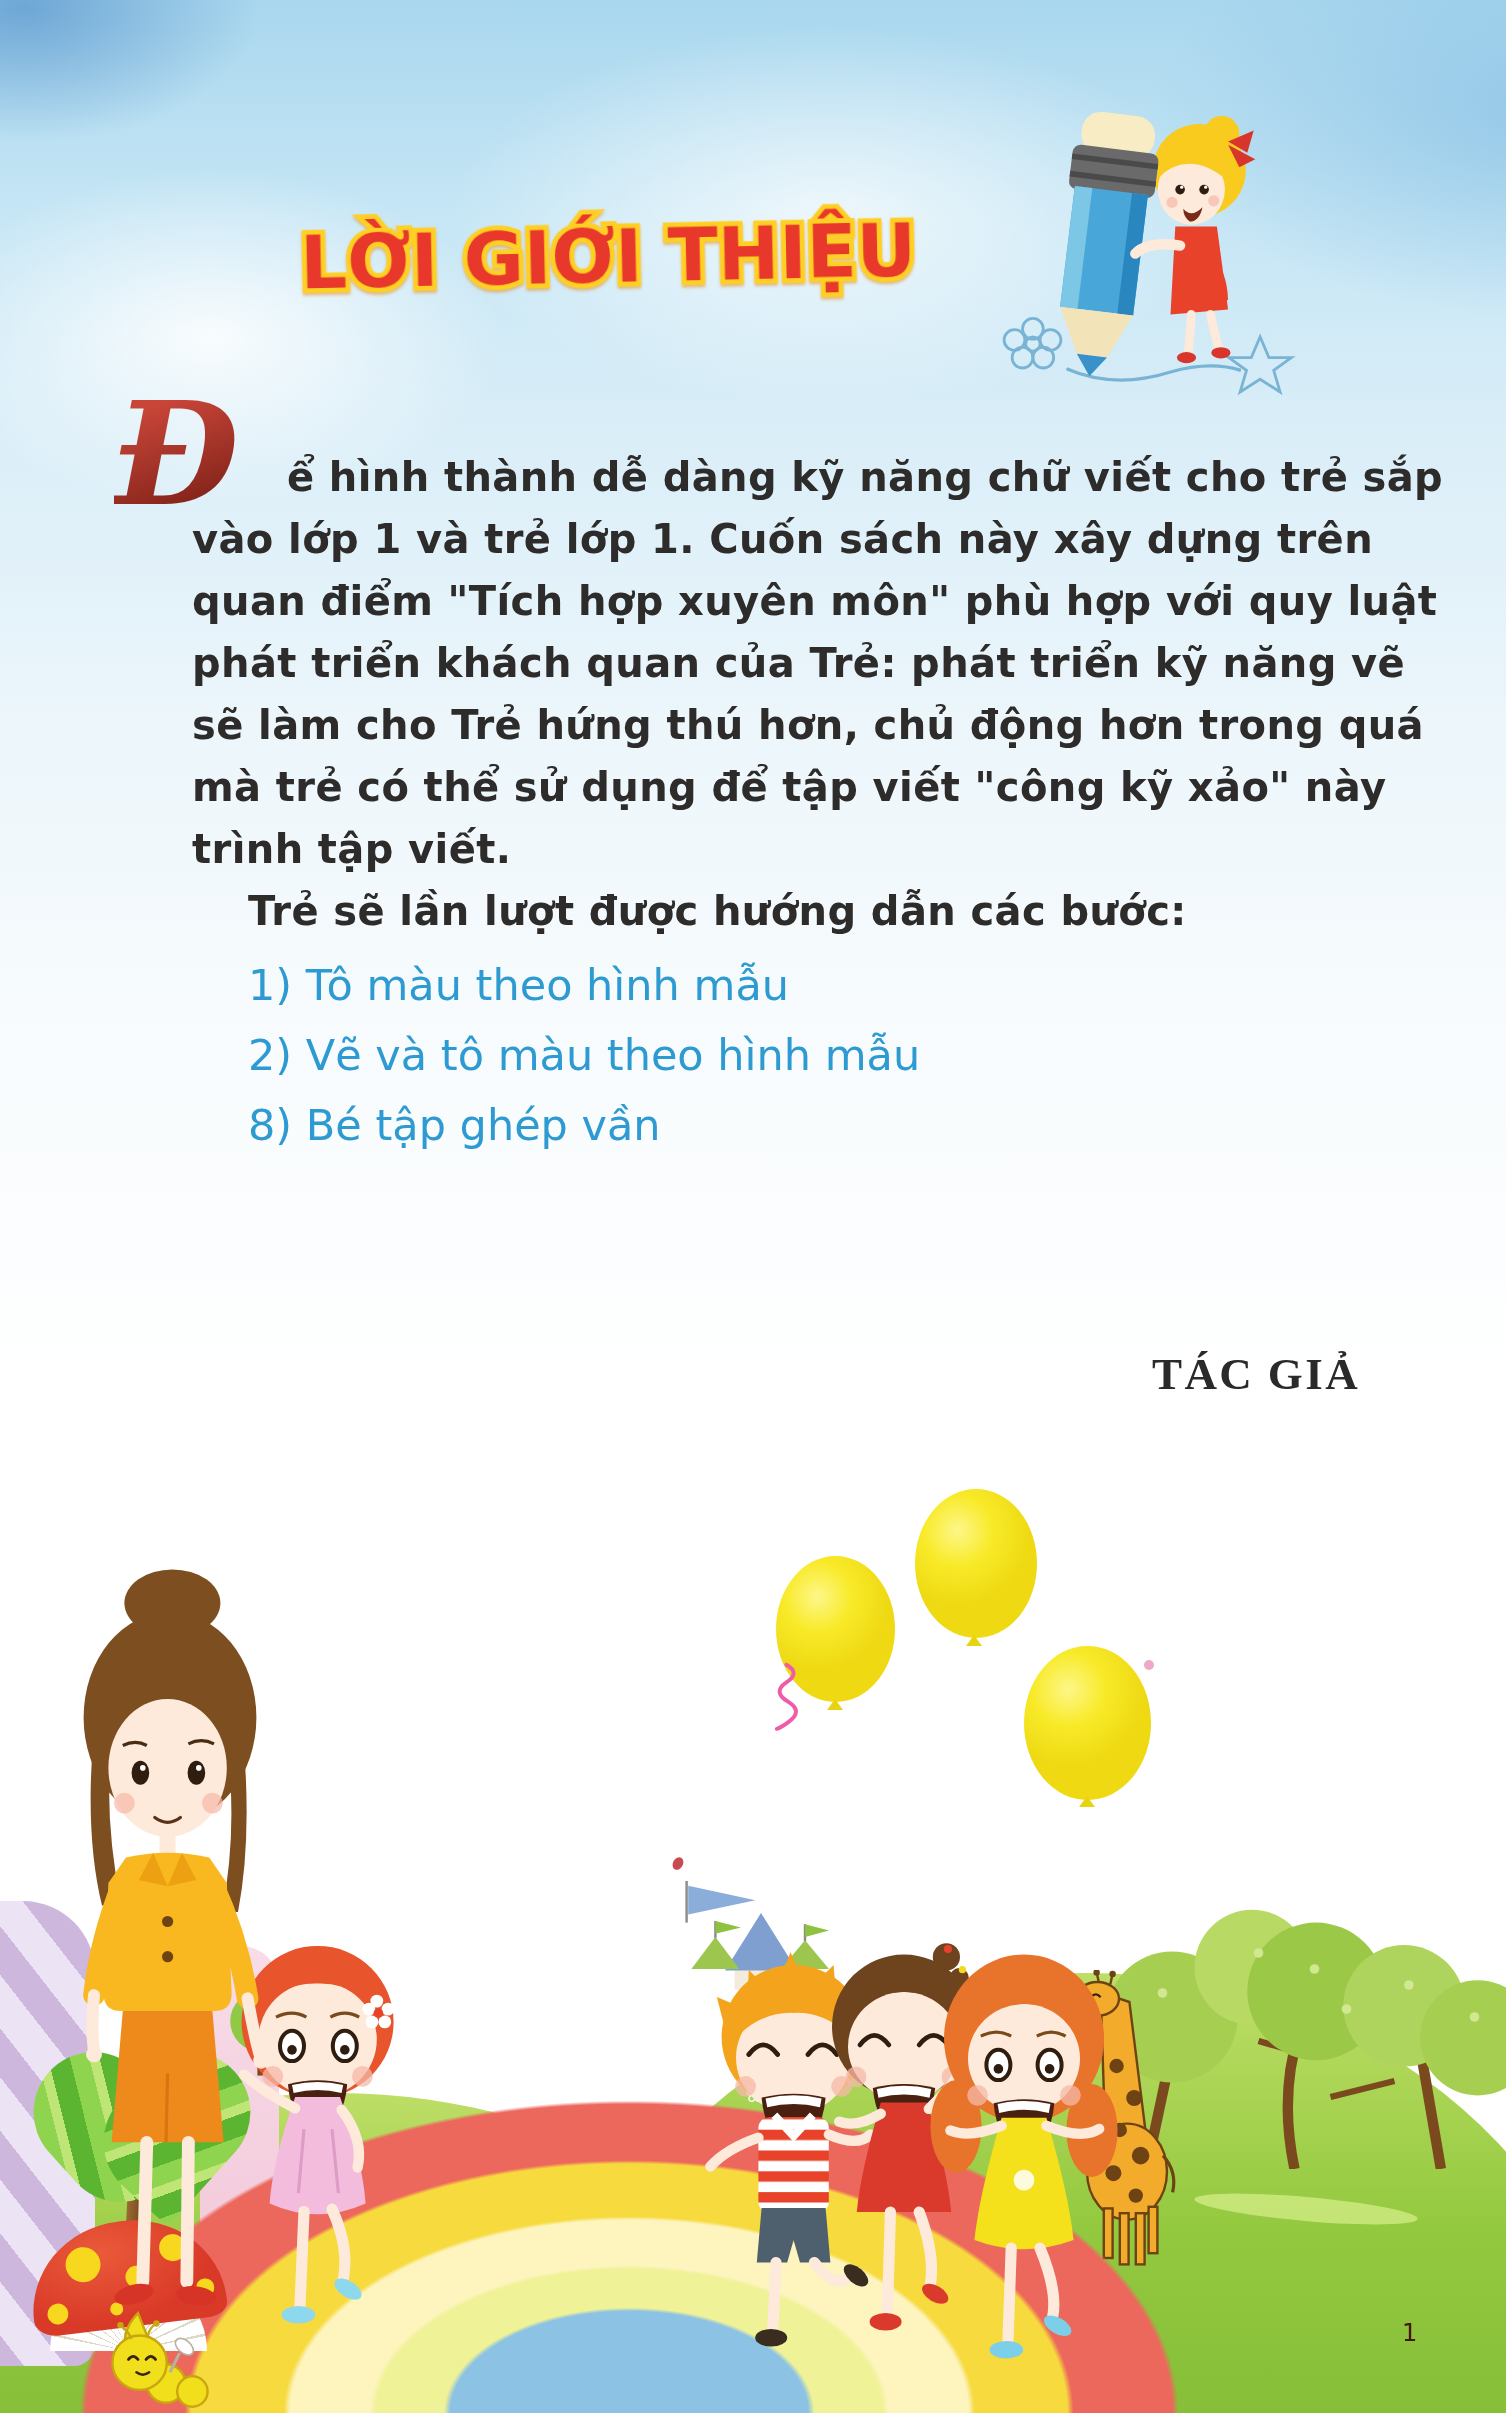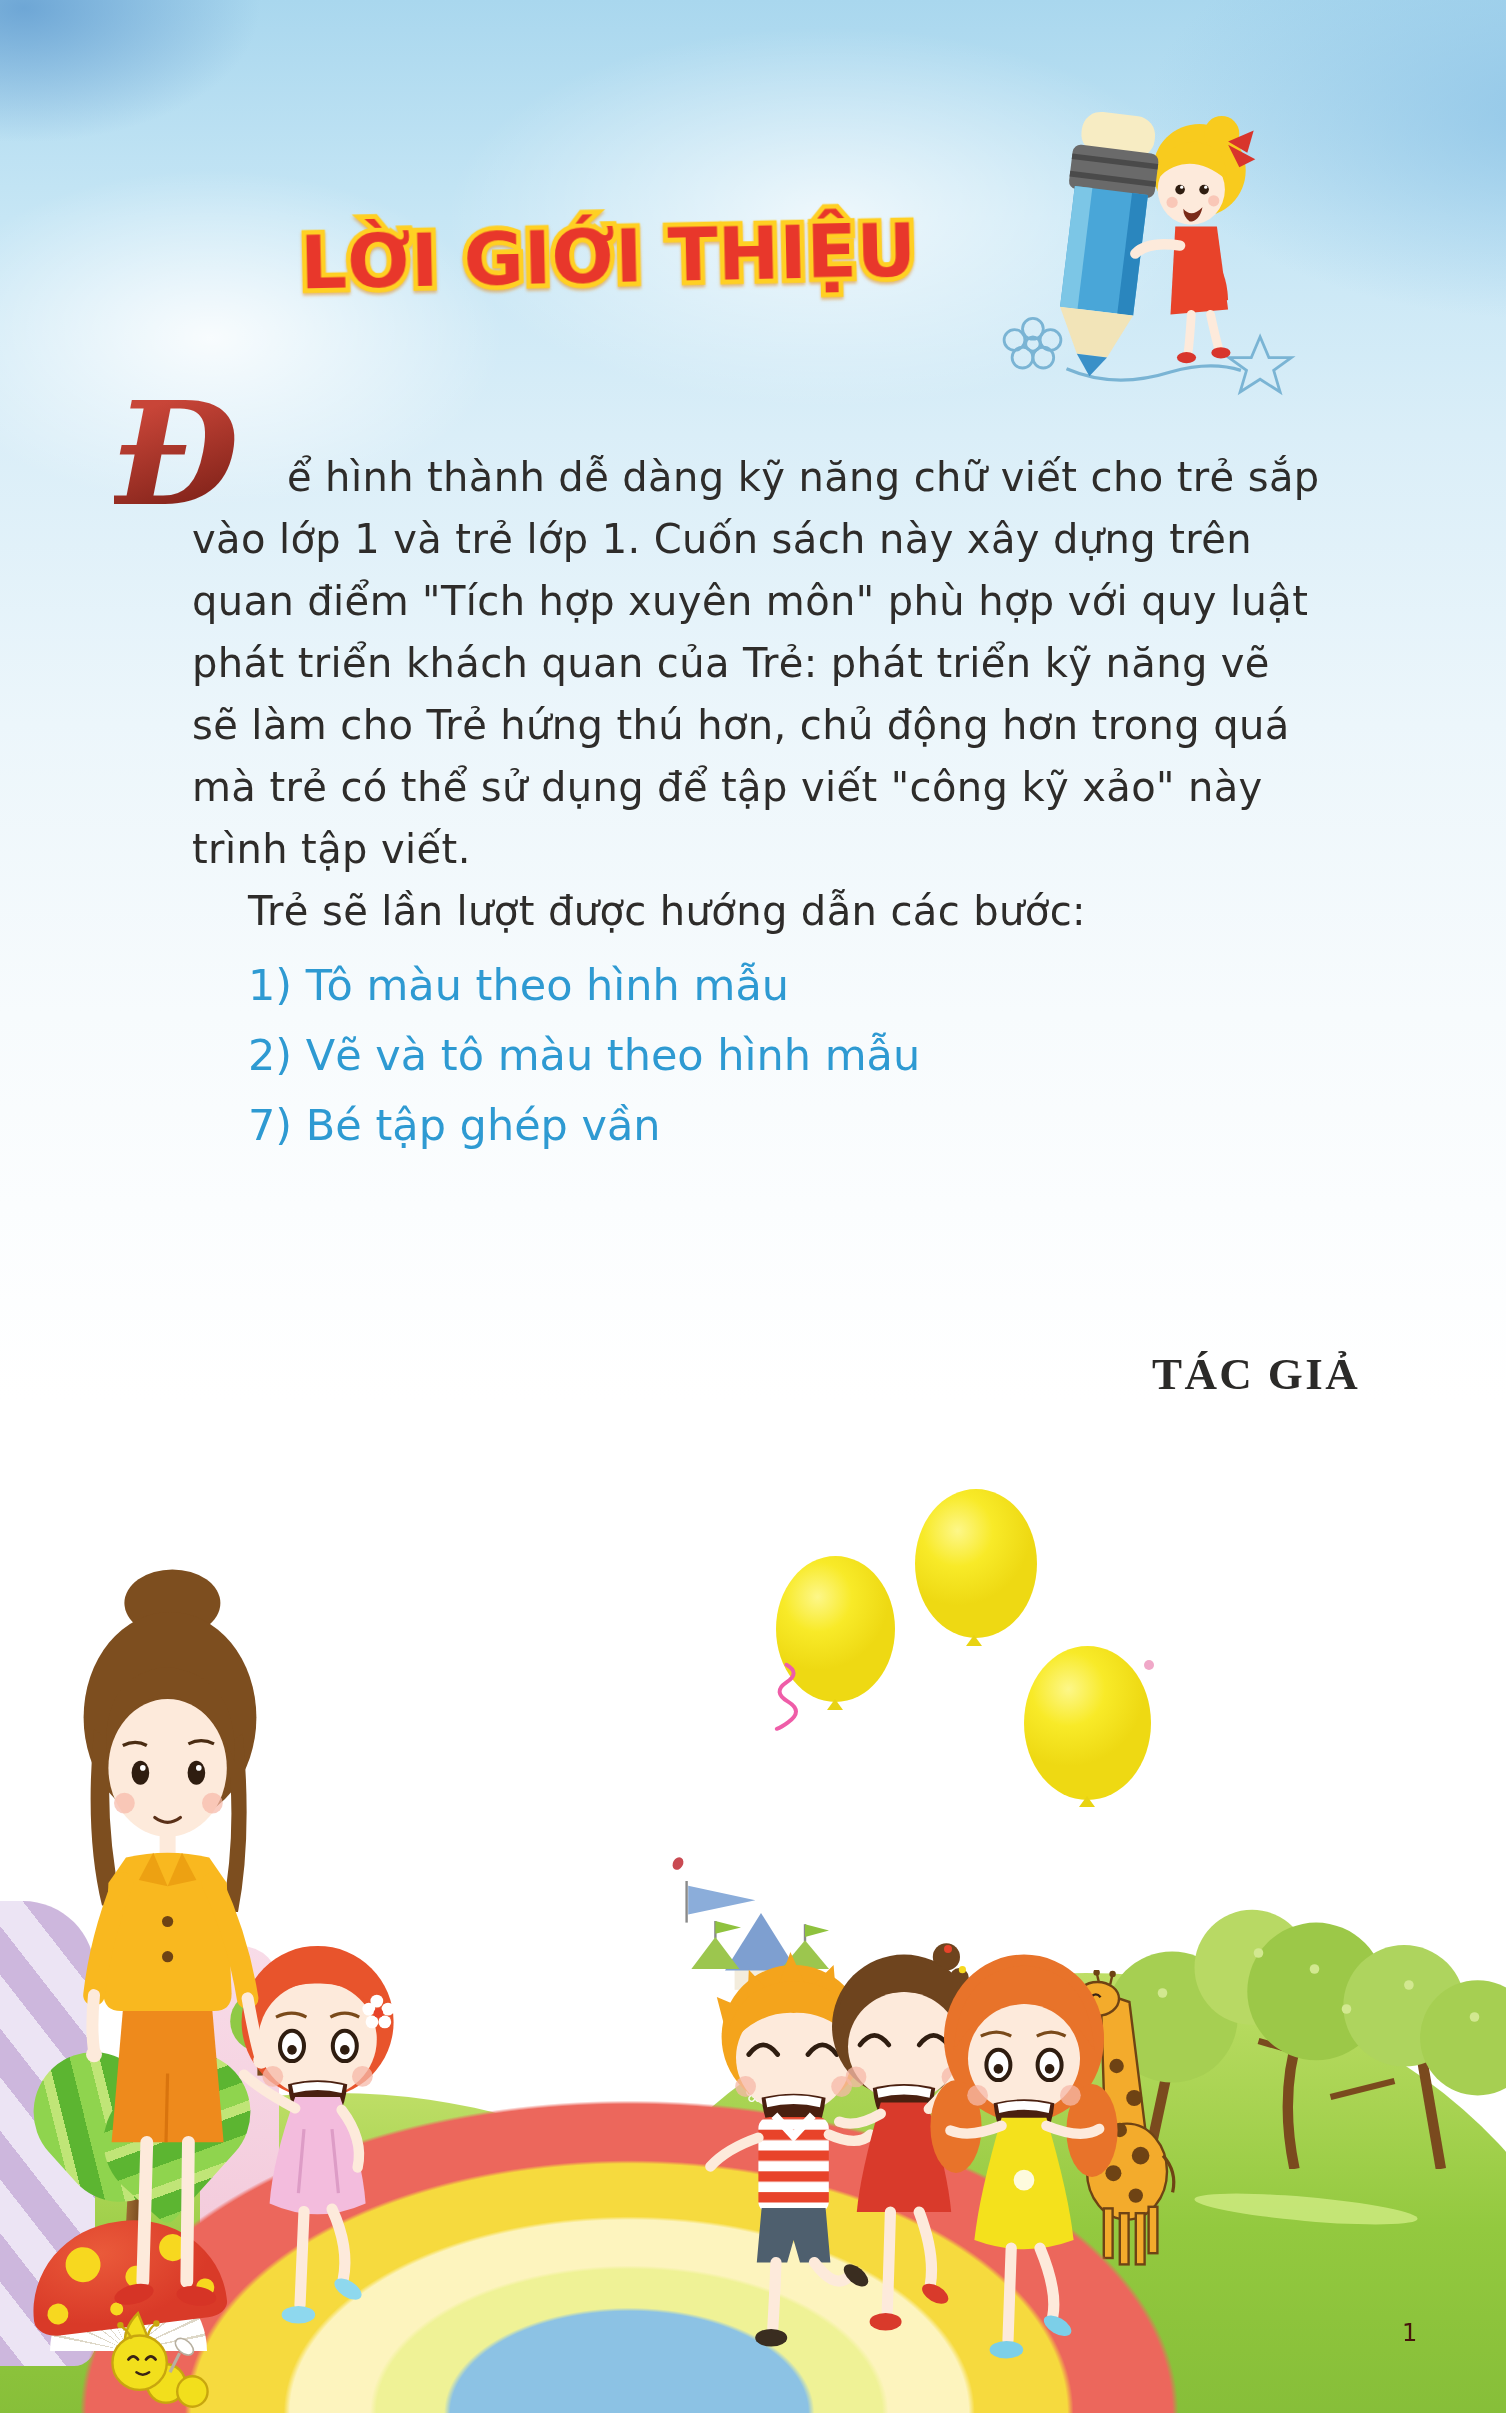--- a/index.html
+++ b/index.html
@@ -17,21 +17,21 @@
   
   #title-svg{left:264px; top:192px;}
   
   .dropcap{
     left:114px; top:383px; font-family:"DejaVu Serif","Liberation Serif",serif;
     font-style:italic; font-size:143px; line-height:1; font-weight:bold;
     background:linear-gradient(160deg,#c84538 20%,#7e2118 85%);
     -webkit-background-clip:text; background-clip:text; color:transparent;
   }
   .bodytext{left:192px; top:446px; width:1146px; font-size:40px; line-height:62px; color:#2e2c2a; letter-spacing:0.4px;}
-  .bodytext .ln{white-space:nowrap;}
+  .bodytext .ln{white-space:nowrap;font-weight:bold;}
   .bodytext .ln.first{padding-left:95px;}
   .bodytext .ln.indent{padding-left:56px;}
   
   .steps{left:248px; top:946px; font-size:43px; line-height:62px; color:#2e9ad2;}
   .steps .ln{white-space:nowrap;margin-top:8px;}
   
   .note{left:191px; top:1202px; font-size:37px; line-height:62px; font-style:italic; color:#2b2927; letter-spacing:-0.4px;}
   .author{left:1152px; top:1348px; font-family:"Liberation Serif","DejaVu Serif",serif; font-weight:bold; font-size:45px; color:#2b2a28; letter-spacing:2.4px;}
   
   .pagenum{left:1402px; top:2319px; font-size:24px; color:#47140c; z-index:40;}
@@ -169,21 +169,21 @@
     <div class="ln">phát triển khách quan của Trẻ: phát triển kỹ năng vẽ</div>
     <div class="ln">sẽ làm cho Trẻ hứng thú hơn, chủ động hơn trong quá</div>
     <div class="ln">mà trẻ có thể sử dụng để tập viết "công kỹ xảo"  này</div>
     <div class="ln">trình tập viết.</div>
     <div class="ln indent">Trẻ sẽ lần lượt được hướng dẫn các bước:</div>
   </div>
 
   <div class="abs steps">
     <div class="ln">1) Tô màu theo hình mẫu</div>
     <div class="ln">2) Vẽ và tô màu theo hình mẫu</div>
-    <div class="ln">7) Bé tập ghép vần</div>
+    <div class="ln">8) Bé tập ghép vần</div>
   </div>
 
   <div class="abs note">
   </div>
   <div class="abs author">TÁC GIẢ</div>
 
   <div class="abs" id="grass-base"></div>
   <div class="abs hill" id="hill-right"></div>
   <div class="abs hill" id="hill-left"></div>
   <div class="abs grass-streak" id="streak1"></div>

